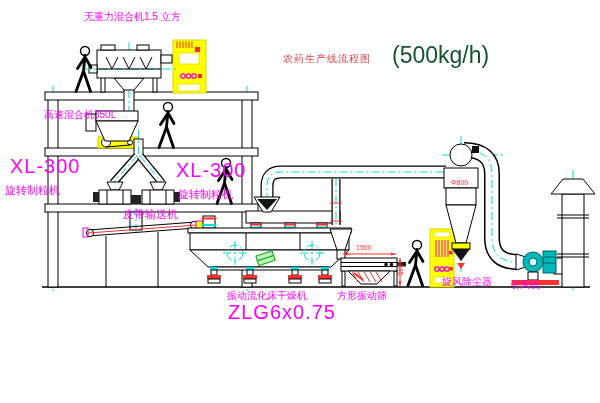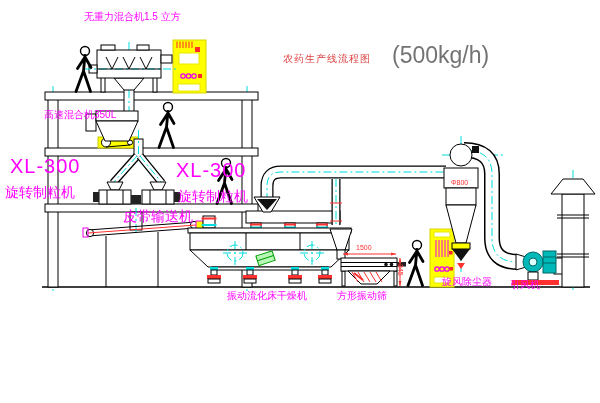--- a/index.html
+++ b/index.html
@@ -5,22 +5,22 @@
   html,body{margin:0;padding:0;background:#ffffff;}
   .canvas{position:relative;width:600px;height:403px;background:#ffffff;overflow:hidden;
           font-family:"Liberation Sans","DejaVu Sans",sans-serif;}
   .canvas svg{position:absolute;left:0;top:0;}
   .k{stroke:#000;fill:none;stroke-width:1;}
   .kw{stroke:#000;fill:#fff;stroke-width:1;}
   .cl{stroke:#00dcdc;fill:none;stroke-width:1;stroke-dasharray:8 3 2 3;}
   .lbl{position:absolute;white-space:nowrap;color:#ff00ff;line-height:1;text-align:right;}
   .dim{position:absolute;white-space:nowrap;color:#ff3030;font-size:7px;line-height:1;}
   .title-cn{position:absolute;left:283px;top:52px;font-size:10px;color:#dd4444;letter-spacing:1px;text-align:center;}
-  .title-cap{position:absolute;left:392px;top:42px;font-size:23px;color:#737373;font-weight:400;}
-  .f9{font-size:14px;} .f10{font-size:10px;}
+  .title-cap{position:absolute;left:392px;top:42px;font-size:23px;color:#14532d;font-weight:400;}
+  .f9{font-size:11px;} .f10{font-size:10px;}
   .model{font-size:20px;letter-spacing:1px;}
   .rot90{transform:rotate(90deg);transform-origin:left top;}
 </style>
 </head>
 <body>
 
 <div class="canvas">
 
 <svg width="600" height="403" viewBox="0 0 600 403">
   <defs>
@@ -273,20 +273,21 @@
 <div class="title-cap">(500kg/h)</div>
 
 <div class="lbl f10" style="left:84px;top:12px;">无重力混合机1.5 立方</div>
 <div class="lbl f10" style="left:44px;top:110px;">高速混合机350L</div>
 <div class="lbl model" style="left:10px;top:156px;">XL-300</div>
 <div class="lbl f9" style="left:5px;top:185px;">旋转制粒机</div>
 <div class="lbl model" style="left:176px;top:160px;">XL-300</div>
 <div class="lbl f9" style="left:178px;top:189px;">旋转制粒机</div>
 <div class="lbl f9" style="left:123px;top:209px;">皮带输送机</div>
 <div class="lbl f10" style="left:227px;top:291px;">振动流化床干燥机</div>
+<div class="lbl model" style="left:228px;top:302px;">ZLG6x0.75</div>
 <div class="lbl f10" style="left:337px;top:291px;">方形振动筛</div>
 <div class="lbl f10" style="left:442px;top:278px;font-family:Liberation Mono, monospace;">旋风除尘器</div>
 <div class="lbl f10" style="left:510px;top:280px;">引风机</div>
 
 <div class="dim" style="left:356px;top:244px;">1500</div>
 <div class="dim rot90" style="left:404px;top:264px;">345</div>
 <div class="dim" style="left:451px;top:179px;">Φ800</div>
 
 </div>
 

